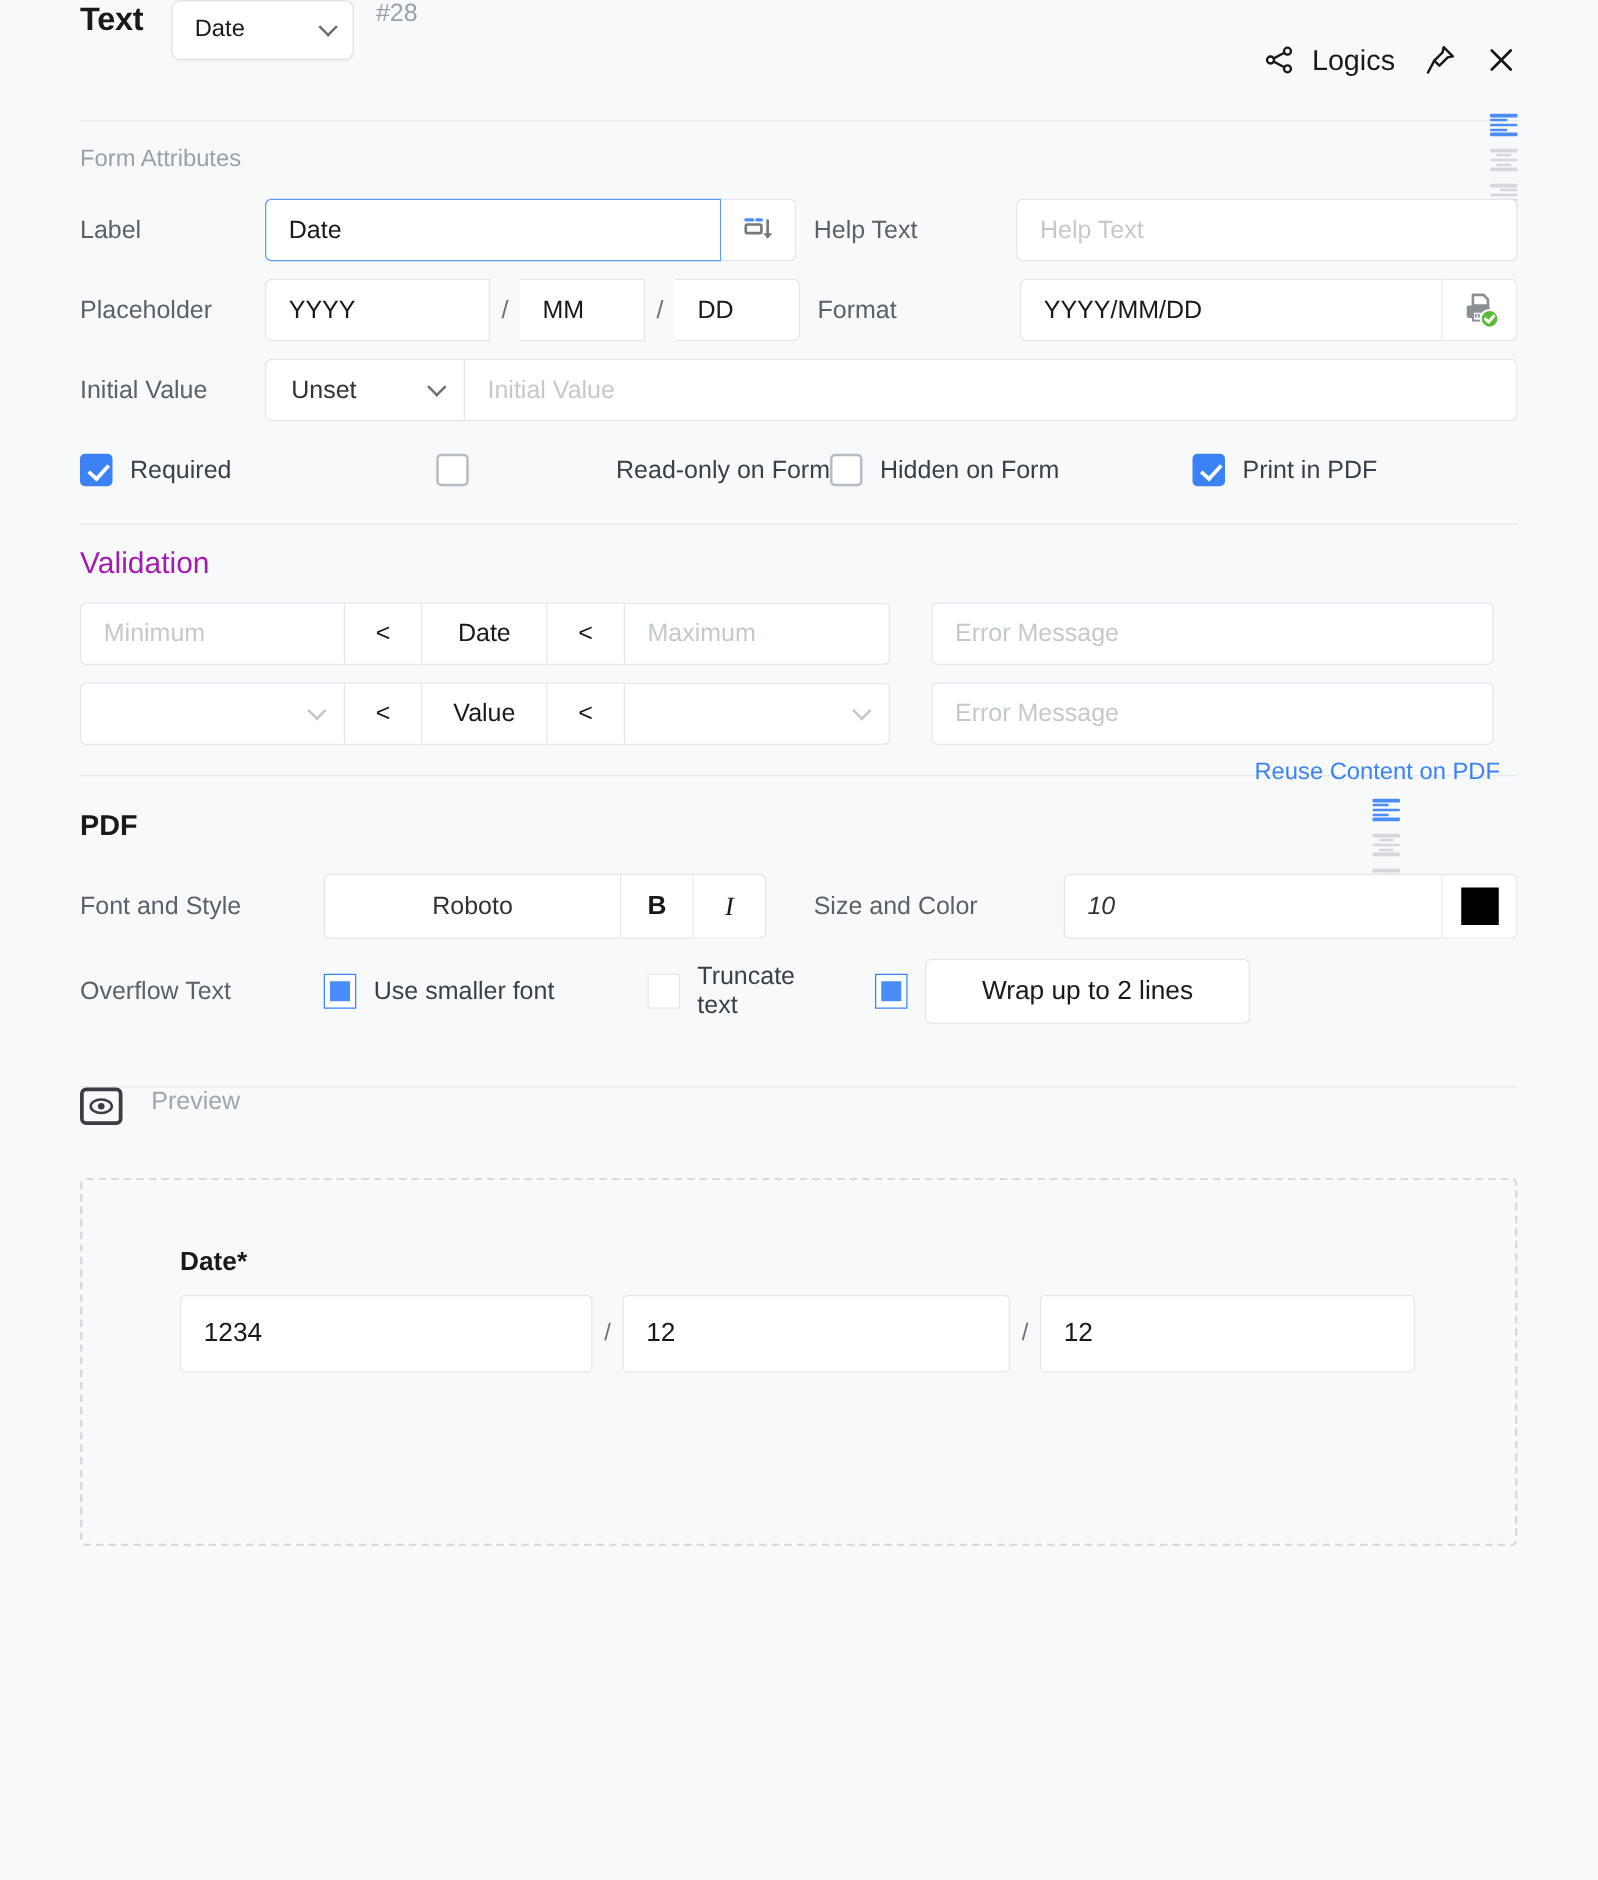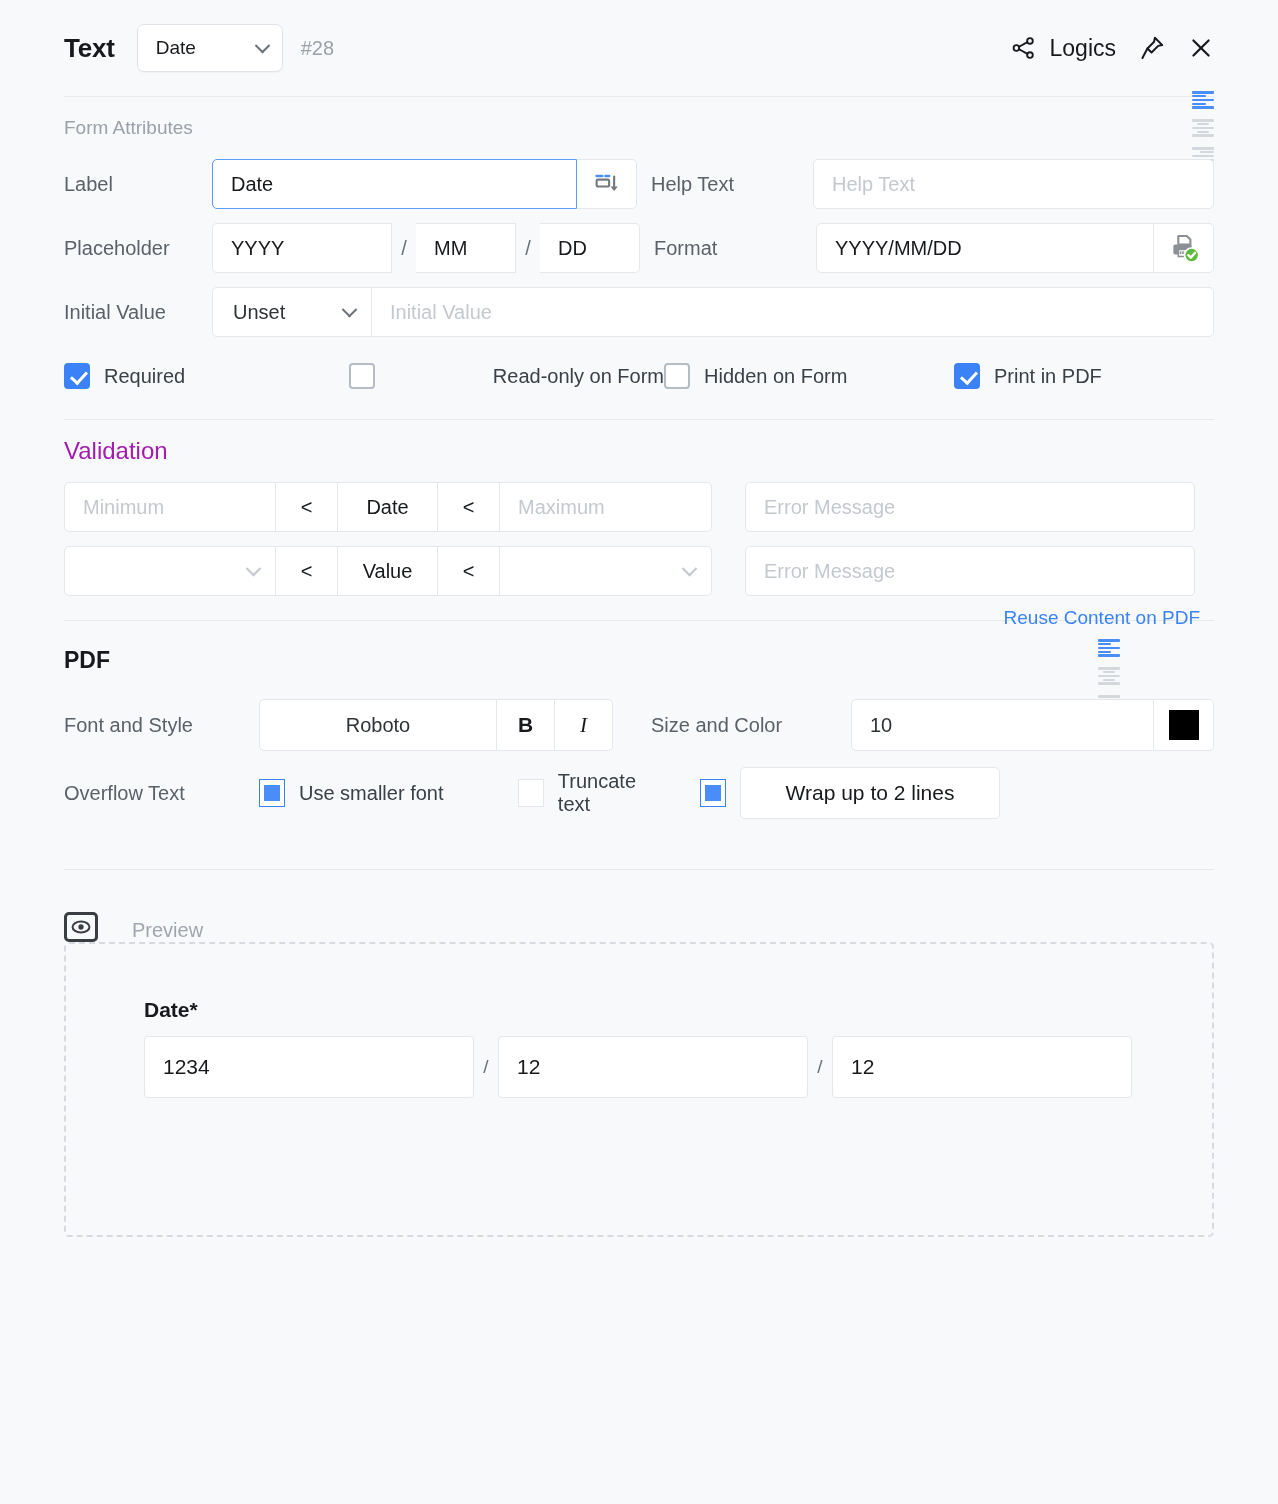--- a/index.html
+++ b/index.html
@@ -7,21 +7,21 @@
   body {
     width: 1278px; height: 1504px;
     background: #f8f9fb;
     font-family: "Liberation Sans", sans-serif;
     color: #2e3338;
     overflow: hidden;
   }
   .panel { width:1278px; height:1504px; position:relative; padding:0 64px; }
 
   
-  .hdr { display:flex; align-items:center; height:96px; }
+  .hdr { display:flex; height:96px; }
   .hdr-title { font-size:26px; font-weight:700; color:#17191c; letter-spacing:-.2px; }
   .type-select {
     margin-left:22px; width:146px; height:48px; background:#fff;
     border:1px solid #dfe3e8; border-radius:7px;
     display:flex; align-items:center; justify-content:space-between;
     padding:0 14px 0 18px; font-size:19px; color:#17191c;
     box-shadow:0 1px 1px rgba(16,24,40,.03); cursor:pointer;
   }
   .chev { width:11px; height:11px; border-right:2px solid #6b7178; border-bottom:2px solid #6b7178;
           transform:rotate(45deg) translate(-2px,-2px); }
@@ -107,21 +107,21 @@
 
   
   .font-grp { display:flex; align-items:stretch; }
   .font-name { width:238px; height:52px; background:#fff; border:1px solid #e3e7eb; border-radius:5px 0 0 5px;
                display:flex; align-items:center; justify-content:center; font-size:20px; cursor:pointer; }
   .sty-btn { width:58px; height:52px; background:#fff; border:1px solid #e3e7eb; border-left:none;
              display:flex; align-items:center; justify-content:center; font-size:21px; color:#17191c; cursor:pointer; }
   .sty-btn.last { border-radius:0 5px 5px 0; }
   .size-grp { display:flex; align-items:stretch; flex:1; }
   .size-inp { flex:1; height:52px; background:#fff; border:1px solid #e3e7eb; border-radius:5px 0 0 5px;
-              display:flex; align-items:center; padding:0 18px; font-size:20px; }
+              display:flex; align-items:center; padding:0 18px; font-size:20px;font-style:italic; }
   .color-btn { width:60px; height:52px; background:#fff; border:1px solid #e3e7eb; border-left:none;
                border-radius:0 5px 5px 0; display:flex; align-items:center; justify-content:center; cursor:pointer; }
   .swatch { width:30px; height:30px; background:#000; }
 
   .sld-wrap { display:flex; align-items:center; flex:1; }
   .sld { position:relative; height:12px; flex:1; display:flex; align-items:center; cursor:pointer; }
   .sld .trk { width:100%; height:11px; border-radius:6px; background:#e9ebee; }
   .sld .fil { position:absolute; left:0; top:0; height:11px; border-radius:6px; }
   .sld .thm { position:absolute; width:24px; height:24px; border-radius:50%; }
   .sld-a .fil { background:#3a3d42; width:100%; }
@@ -133,21 +133,21 @@
              display:flex; align-items:center; justify-content:center; font-size:20px; }
   .sld-num.dim { color:#b9bec4; background:#fafbfc; }
 
   .ov-box { width:26px; height:28px; border:1px solid #e3e7eb; background:#fff; flex:none; display:flex; align-items:center; justify-content:center; }
   .ov-box.on { border:1px solid #3b82f6; }
   .ov-box.on span { width:16px; height:16px; background:#4b8df8; display:block; }
   .wrap-btn { flex:1; height:52px; background:#fff; border:1px solid #e3e7eb; border-radius:5px;
               display:flex; align-items:center; justify-content:center; font-size:21px; color:#17191c; margin-left:14px; cursor:pointer; }
 
   
-  .prev-head { display:flex; align-items:flex-end; gap:34px; height:72px; }
+  .prev-head { display:flex; align-items:flex-start; gap:23px; height:72px; }
   .eye-box { width:34px; height:30px; border:3.5px solid #3a3d42; border-radius:5px; display:flex; align-items:center; justify-content:center; }
   .prev-txt { font-size:20px; color:#a0a6ad; }
   .prev-area { border:2px dashed #d7dbe0; border-radius:5px; height:295px; padding:54px 78px; }
   .prev-lbl { font-size:21px; font-weight:700; color:#17191c; margin-bottom:14px; }
   .prev-fields { display:flex; align-items:center; }
   .prev-inp { height:62px; background:#fff; border:1px solid #e3e7eb; border-radius:4px; display:flex; align-items:center;
               padding:0 18px; font-size:21px; color:#17191c; }
   .pf1 { width:330px; } .pf2 { width:310px; } .pf3 { width:300px; }
   .prev-slash { width:24px; text-align:center; font-size:19px; color:#6b7178; }
 </style>

